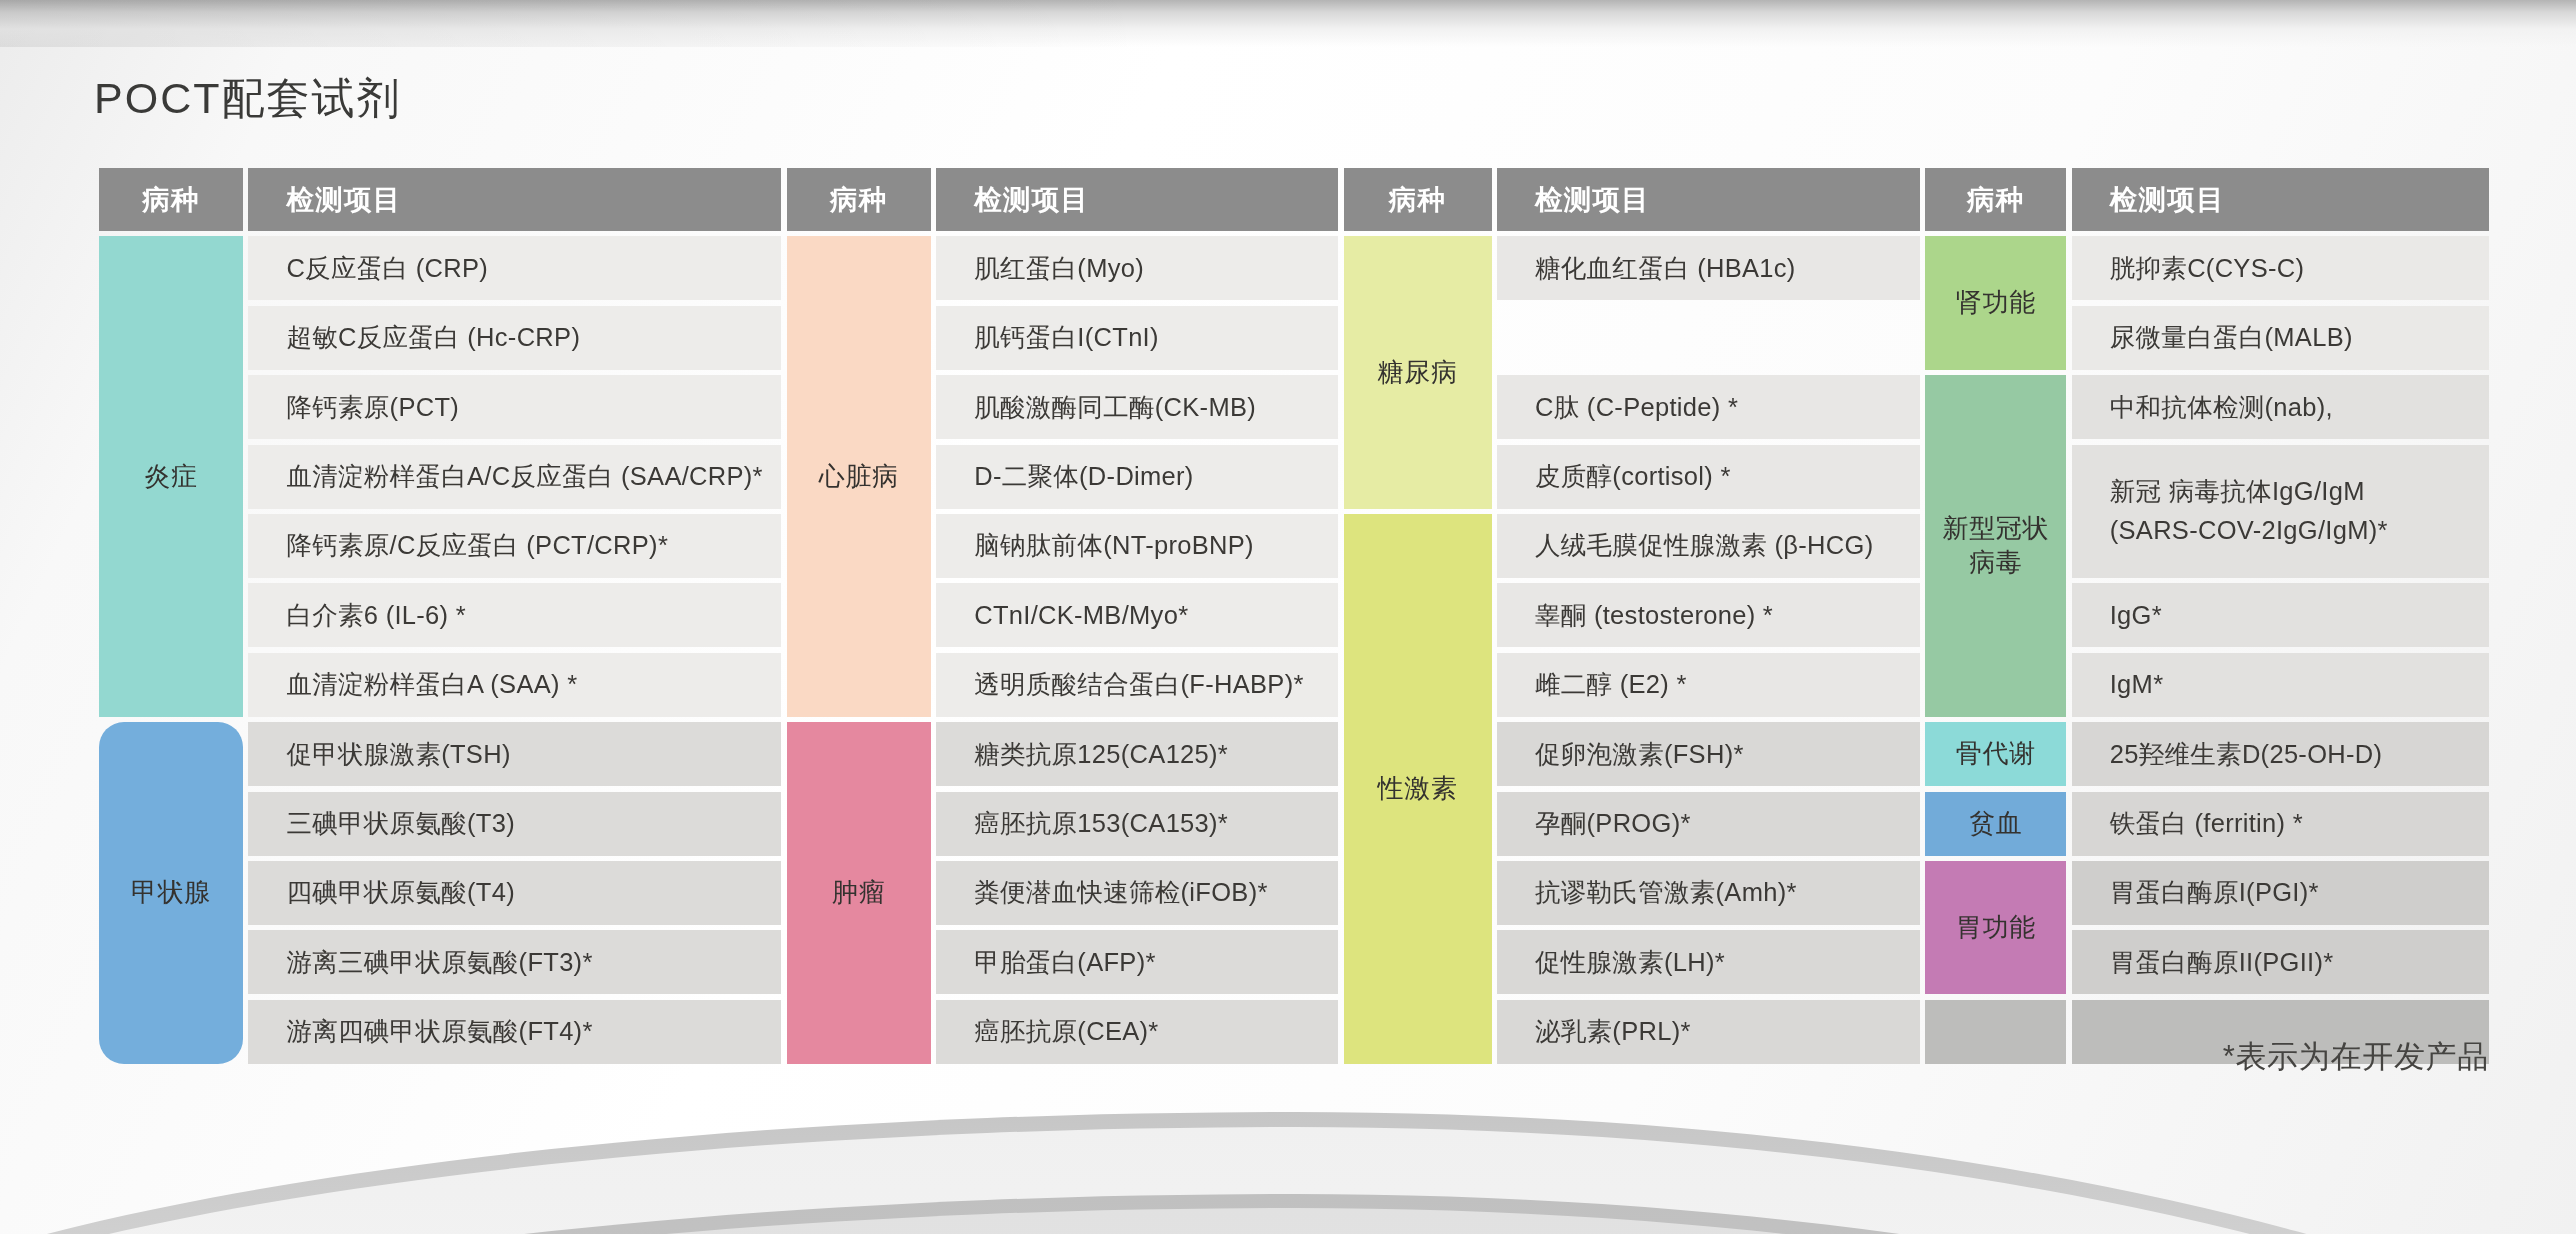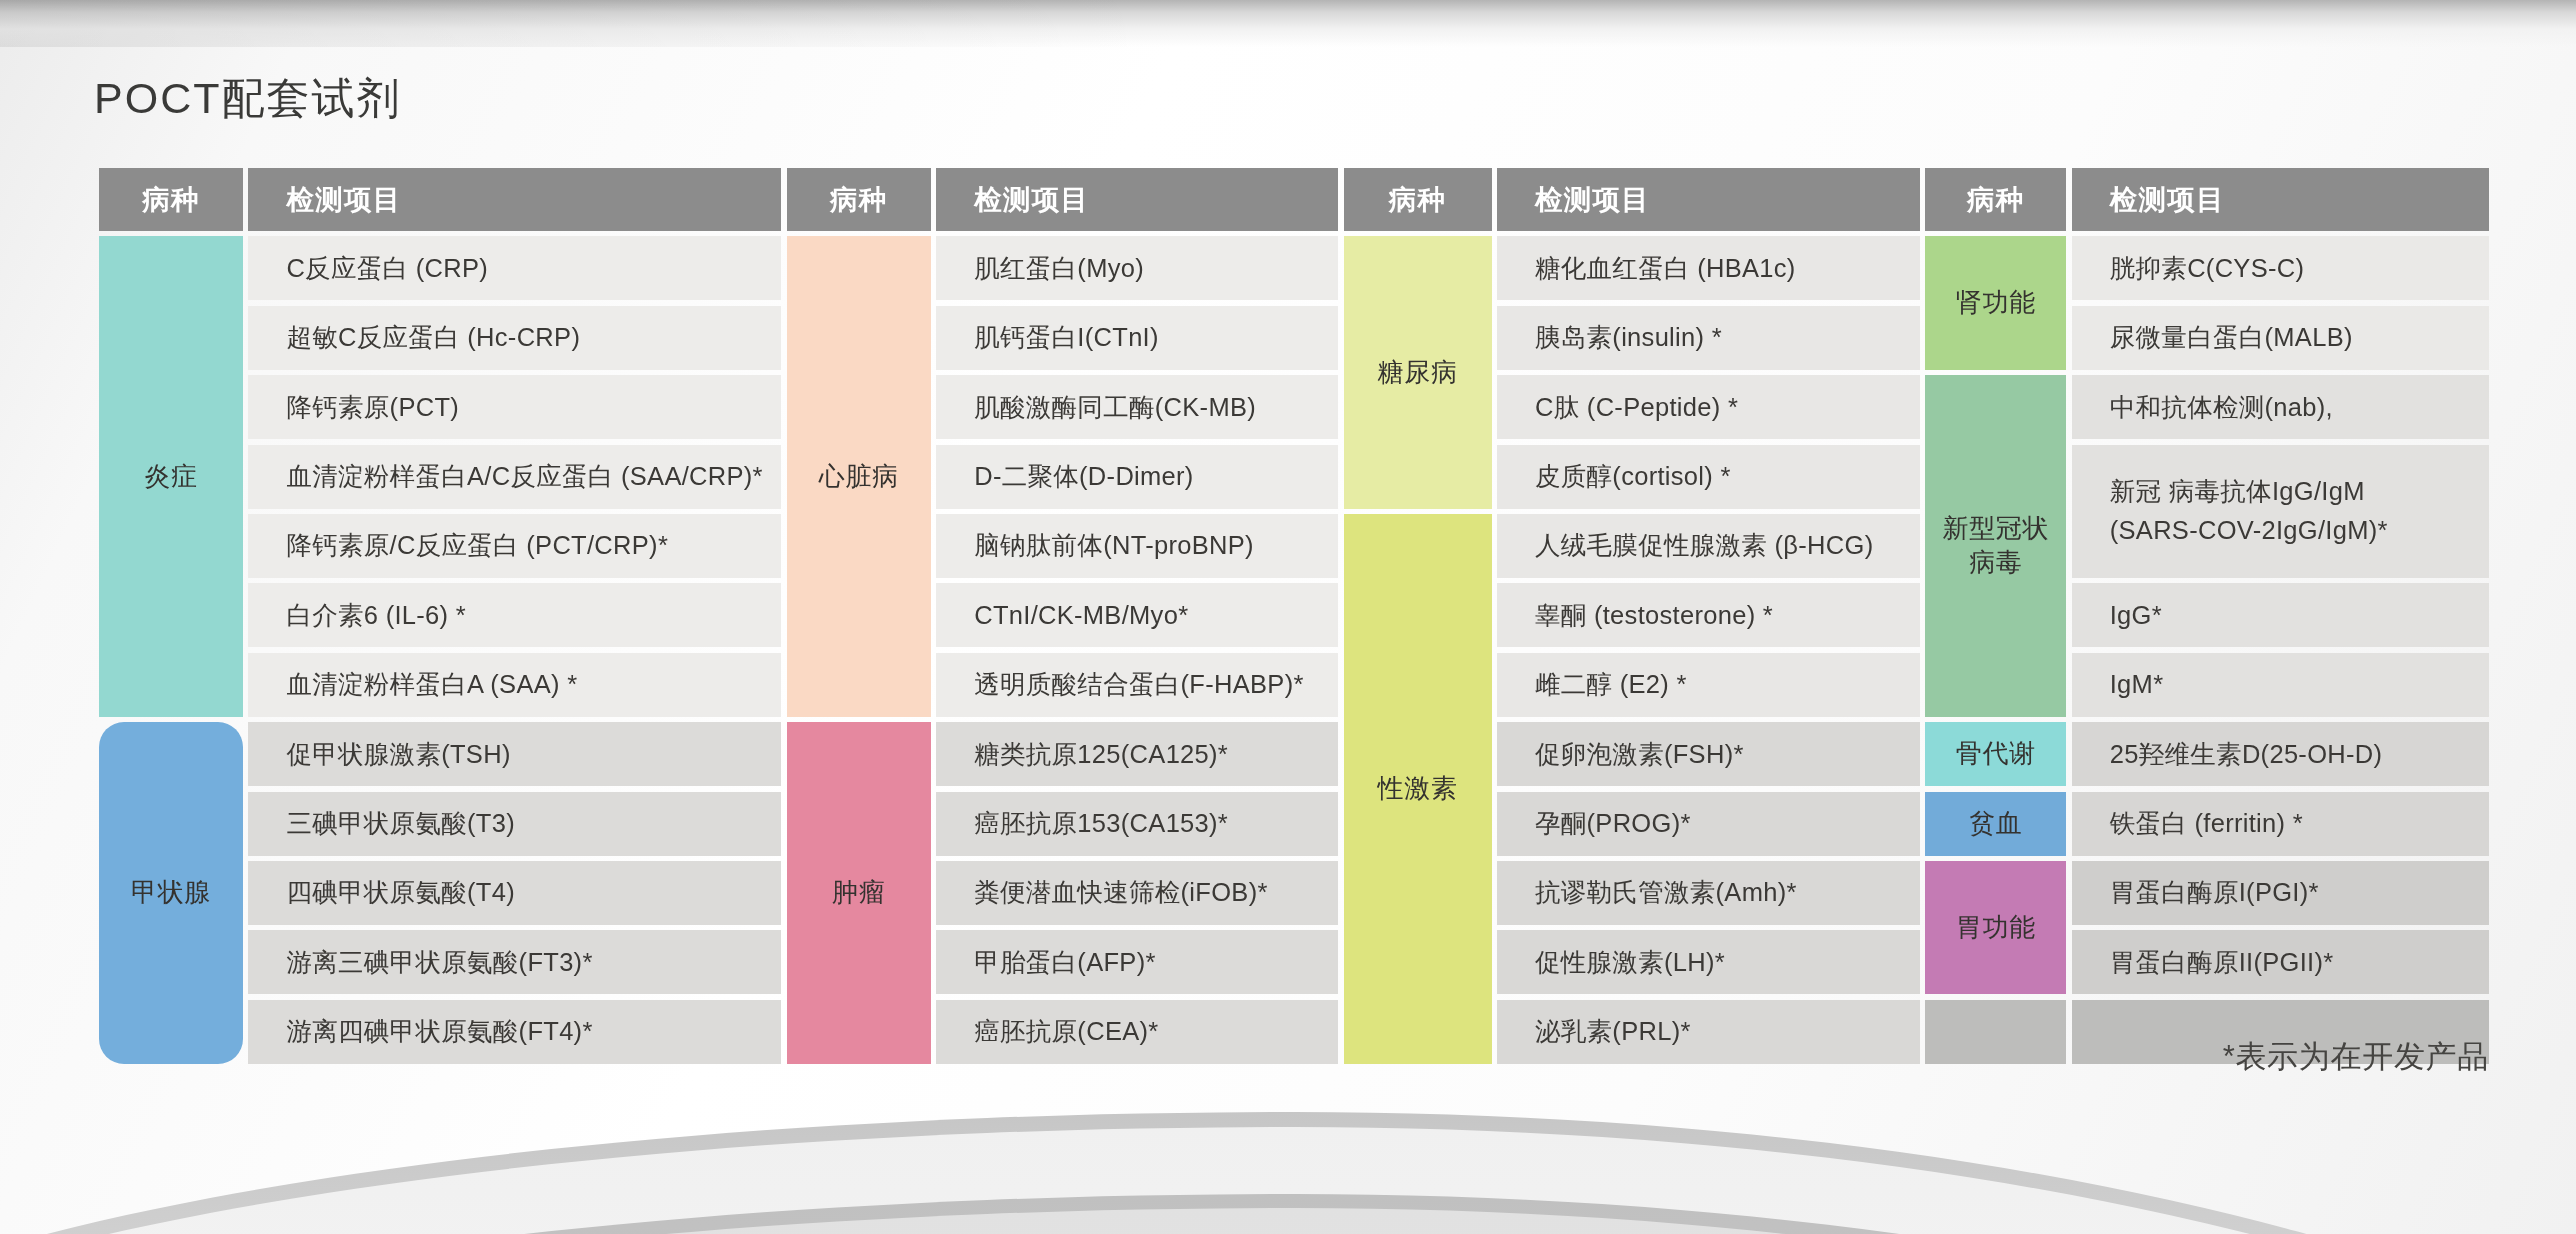--- a/index.html
+++ b/index.html
@@ -106,21 +106,20 @@
   <div class="cell item sb1" style="grid-column:4;grid-row:9">糖类抗原125(CA125)*</div>
   <div class="cell item sb1" style="grid-column:4;grid-row:10">癌胚抗原153(CA153)*</div>
   <div class="cell item sb1" style="grid-column:4;grid-row:11">粪便潜血快速筛检(iFOB)*</div>
   <div class="cell item sb1" style="grid-column:4;grid-row:13">癌胚抗原(CEA)*</div>
   <div class="cell item sb1" style="grid-column:4;grid-row:12">甲胎蛋白(AFP)*</div>
 
   <div class="cell disease" style="grid-area: 2 / 5 / span 4; background: rgb(230, 236, 164);">糖尿病</div>
   <div class="cell disease" style="grid-area: 6 / 5 / span 8; background: rgb(221, 228, 126);">性激素</div>
 
   <div class="cell item sa2" style="grid-column:6;grid-row:2">糖化血红蛋白 (HBA1c)</div>
-  <div class="cell item sa2" style="grid-column:6;grid-row:3">胰岛素(insulin) *</div>
   <div class="cell item sa2" style="grid-column:6;grid-row:4">C肽 (C-Peptide) *</div>
   <div class="cell item sa2" style="grid-column:6;grid-row:5">皮质醇(cortisol) *</div>
   <div class="cell item sa2" style="grid-column:6;grid-row:6">人绒毛膜促性腺激素 (β-HCG)</div>
   <div class="cell item sa2" style="grid-column:6;grid-row:7">睾酮 (testosterone) *</div>
   <div class="cell item sa2" style="grid-column:6;grid-row:8">雌二醇 (E2) *</div>
   <div class="cell item sb2" style="grid-column:6;grid-row:9">促卵泡激素(FSH)*</div>
   <div class="cell item sb2" style="grid-column:6;grid-row:10">孕酮(PROG)*</div>
   <div class="cell item sb2" style="grid-column:6;grid-row:11">抗谬勒氏管激素(Amh)*</div>
   <div class="cell item sb2" style="grid-column:6;grid-row:12">促性腺激素(LH)*</div>
   <div class="cell item sb2" style="grid-column:6;grid-row:13">泌乳素(PRL)*</div>

